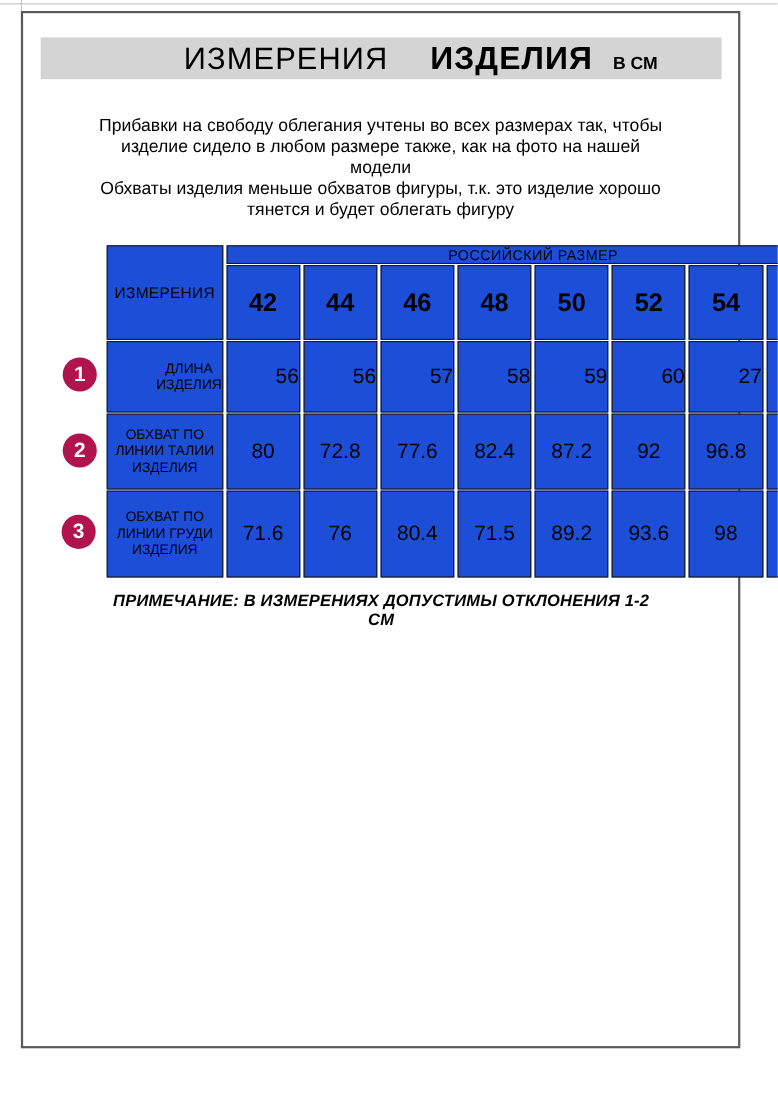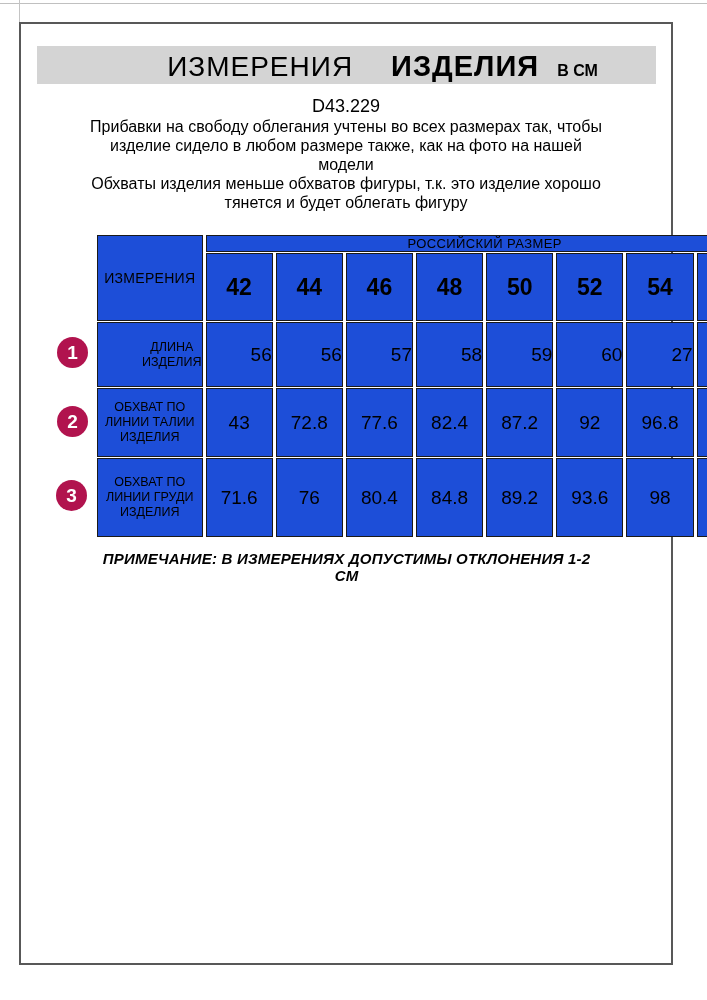--- a/index.html
+++ b/index.html
@@ -5,21 +5,21 @@
   html,body{margin:0;padding:0;}
   body{
     width:707px;height:1000px;position:relative;background:#ffffff;
     font-family:"Liberation Sans","DejaVu Sans",sans-serif;color:#000;
     overflow:hidden;
   }
   .faint-top-line{position:absolute;left:0;top:3px;width:707px;height:1px;background:#c0c0c0;}
   .faint-left-stub{position:absolute;left:19px;top:0;width:1px;height:23px;background:#c4c4c4;}
 
   .frame{
-    position:absolute;left:19px;top:22px;width:650px;height:939px;
+    position:absolute;left:19px;top:10px;width:650px;height:939px;
     border:2px solid #585858;background:#fff;
   }
 
   .header-bar{
     position:absolute;left:16px;top:22px;width:619px;height:38px;
     background:#d4d4d4;
     display:flex;align-items:baseline;justify-content:center;
     padding-top:6px;box-sizing:border-box;
     transform:translateX(0);
   }
@@ -80,21 +80,20 @@
 <div class="frame">
 
   <div class="header-bar">
     <div class="header-inner">
       <span class="title-normal">ИЗМЕРЕНИЯ</span>
       <span class="title-bold">ИЗДЕЛИЯ</span>
       <span class="title-unit">В СМ</span>
     </div>
   </div>
 
-  <div class="model-code">D43.229</div>
 
   <div class="intro"><span>Прибавки на свободу облегания учтены во всех размерах так, чтобы
 изделие сидело в любом размере также, как на фото на нашей
 модели</span>
 <span>Обхваты изделия меньше обхватов фигуры, т.к. это изделие хорошо
 тянется и будет облегать фигуру</span></div>
 
   <table class="size-table">
     <tbody>
         <tr class="hr1">
@@ -120,37 +119,37 @@
       <td class="val">58</td>
       <td class="val">59</td>
       <td class="val">60</td>
       <td class="val">27</td>
       <td class="val">62</td>
     </tr>
     <tr class="dr r2">
       <td class="lbl">ОБХВАТ ПО
 ЛИНИИ ТАЛИИ
 ИЗДЕЛИЯ</td>
-      <td class="val">43</td>
+      <td class="val">80</td>
       <td class="val">72.8</td>
       <td class="val">77.6</td>
       <td class="val">82.4</td>
       <td class="val">87.2</td>
       <td class="val">92</td>
       <td class="val">96.8</td>
       <td class="val">101.6</td>
     </tr>
     <tr class="dr r3">
       <td class="lbl">ОБХВАТ ПО
 ЛИНИИ ГРУДИ
 ИЗДЕЛИЯ</td>
       <td class="val">71.6</td>
       <td class="val">76</td>
       <td class="val">80.4</td>
-      <td class="val">84.8</td>
+      <td class="val">71.5</td>
       <td class="val">89.2</td>
       <td class="val">93.6</td>
       <td class="val">98</td>
       <td class="val">102.4</td>
     </tr>
   </tbody>
     </table>
 
   <div class="badge badge-1">1</div>
   <div class="badge badge-2">2</div>

